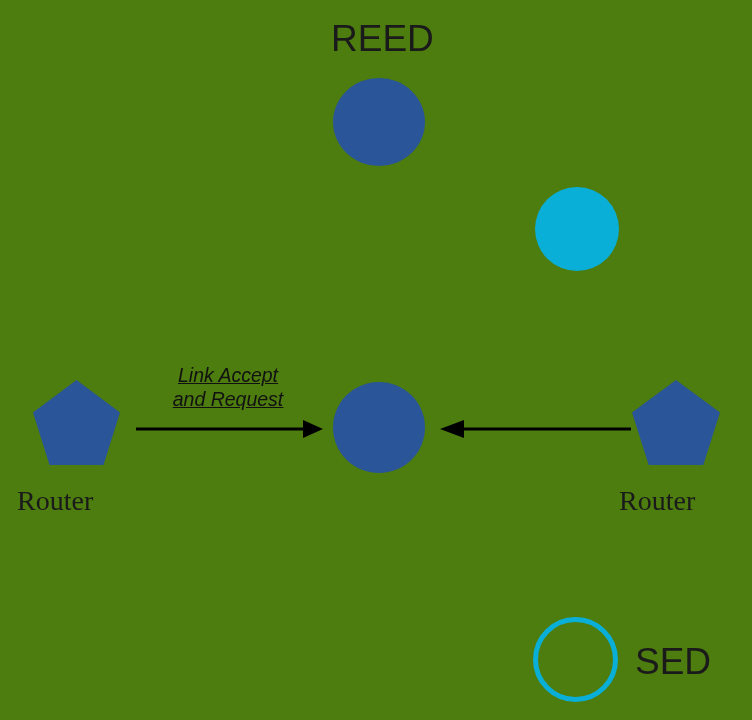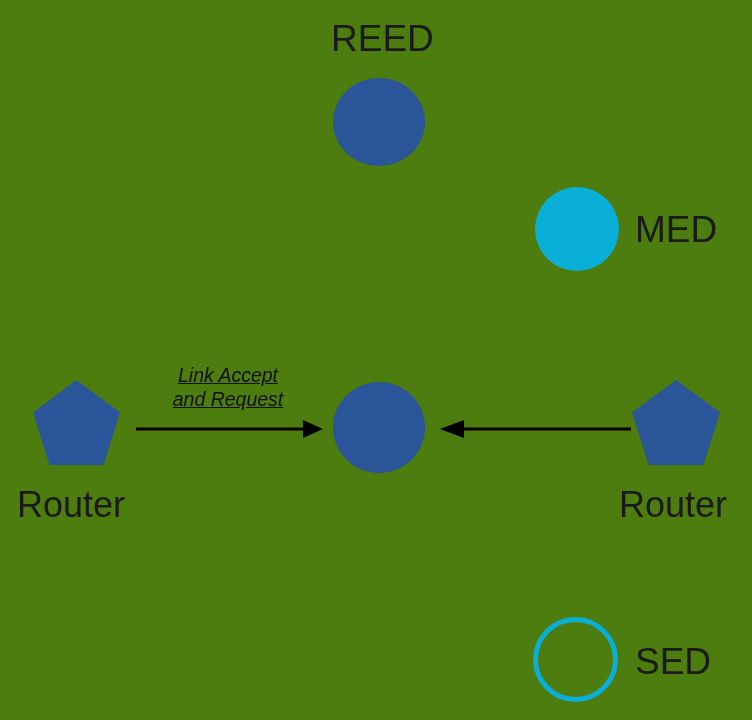--- a/index.html
+++ b/index.html
@@ -39,21 +39,22 @@
     font-family: "Liberation Sans", sans-serif;
     font-weight: 400;
     white-space: nowrap;
     line-height: 1;
   }
   .label-node {
     font-size: 37px;
     letter-spacing: 0px;
   }
   .label-router {
-    font-size: 36px;
+    font-size: 28px;
+    font-family: Liberation Serif, serif;
   }
   .edge-label {
     position: absolute;
     font-family: "Liberation Sans", sans-serif;
     font-style: italic;
     font-size: 19.5px;
     line-height: 1.22;
     color: #111111;
     text-align: center;
     white-space: pre-line;
@@ -68,21 +69,20 @@
 <body>
 
 <div id="canvas">
 
   <div class="label label-node" style="left:331px; top:20px;">REED</div>
 
   <div class="node circle-filled" style="left:333px; top:78px; width:92px; height:88px; background:#2B5599;"></div>
 
   <div class="node circle-filled" style="left:535px; top:187px; width:84px; height:84px; background:#0AAFD8;"></div>
 
-  <div class="label label-node" style="left:635px; top:211px;">MED</div>
 
   <div class="node pentagon" style="left:33px; top:380px; width:87px; height:85px; background:#2B5599;"></div>
 
   <div class="label label-router" style="left:17px; top:487px;">Router</div>
 
   <svg class="arrow-svg" style="left:135px; top:410px; width:190px; height:40px;" viewBox="0 0 190 40">
     <line x1="1" y1="19" x2="170" y2="19" stroke="#000000" stroke-width="3.2"></line>
     <polygon points="168,10 188,19 168,28" fill="#000000"></polygon>
   </svg>
 

